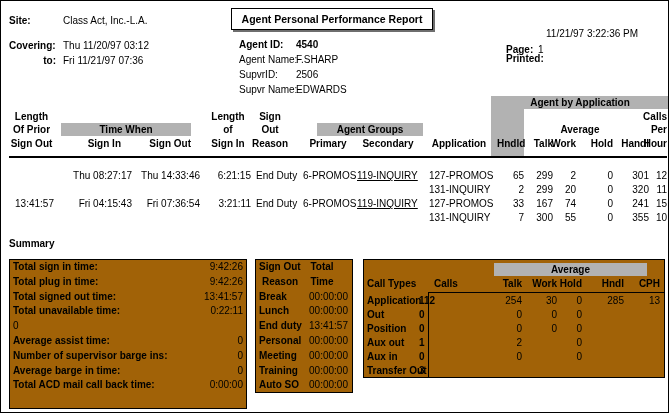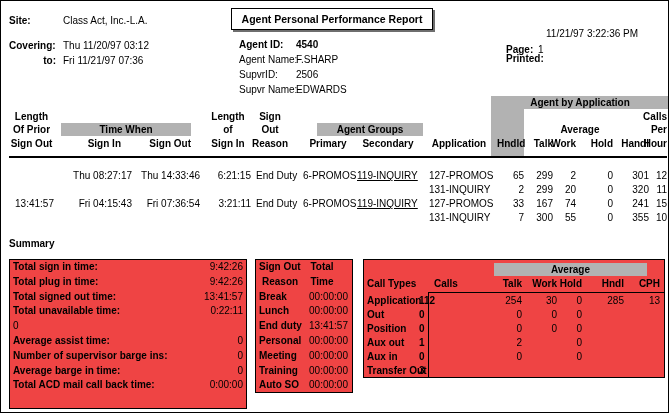--- a/index.html
+++ b/index.html
@@ -5,21 +5,21 @@
   html,body{margin:0;padding:0;background:#e8e8e8;}
   #page{
     position:relative;width:669px;height:413px;background:#fff;
     border:1px solid #000;box-sizing:border-box;overflow:hidden;
     font-family:"Liberation Sans",sans-serif;font-size:10px;color:#000;
   }
   .abs{position:absolute;white-space:nowrap;line-height:12px;}
   .b{font-weight:bold;}
   .band{position:absolute;background:#b2b2b2;text-align:center;font-weight:bold;line-height:13px;white-space:nowrap;}
   .rule{position:absolute;background:#000;}
-  .box{position:absolute;border:1px solid #000;box-sizing:border-box;background:#ef4444;}
+  .box{position:absolute;border:1px solid #000;box-sizing:border-box;background:#a16207;}
   .row{position:absolute;left:0;width:669px;height:13px;}
   .cell{position:absolute;top:0;white-space:nowrap;line-height:13px;}
   
   .c-prior{left:8px;width:45px;text-align:right;}
   .c-signin{left:58px;width:73px;text-align:right;}
   .c-signout{left:134px;width:65px;text-align:right;}
   .c-len{left:204px;width:46px;text-align:right;}
   .c-reason{left:255px;width:45px;}
   .c-prim{left:302px;width:50px;}
   .c-sec{left:356px;width:62px;text-decoration:underline;}

